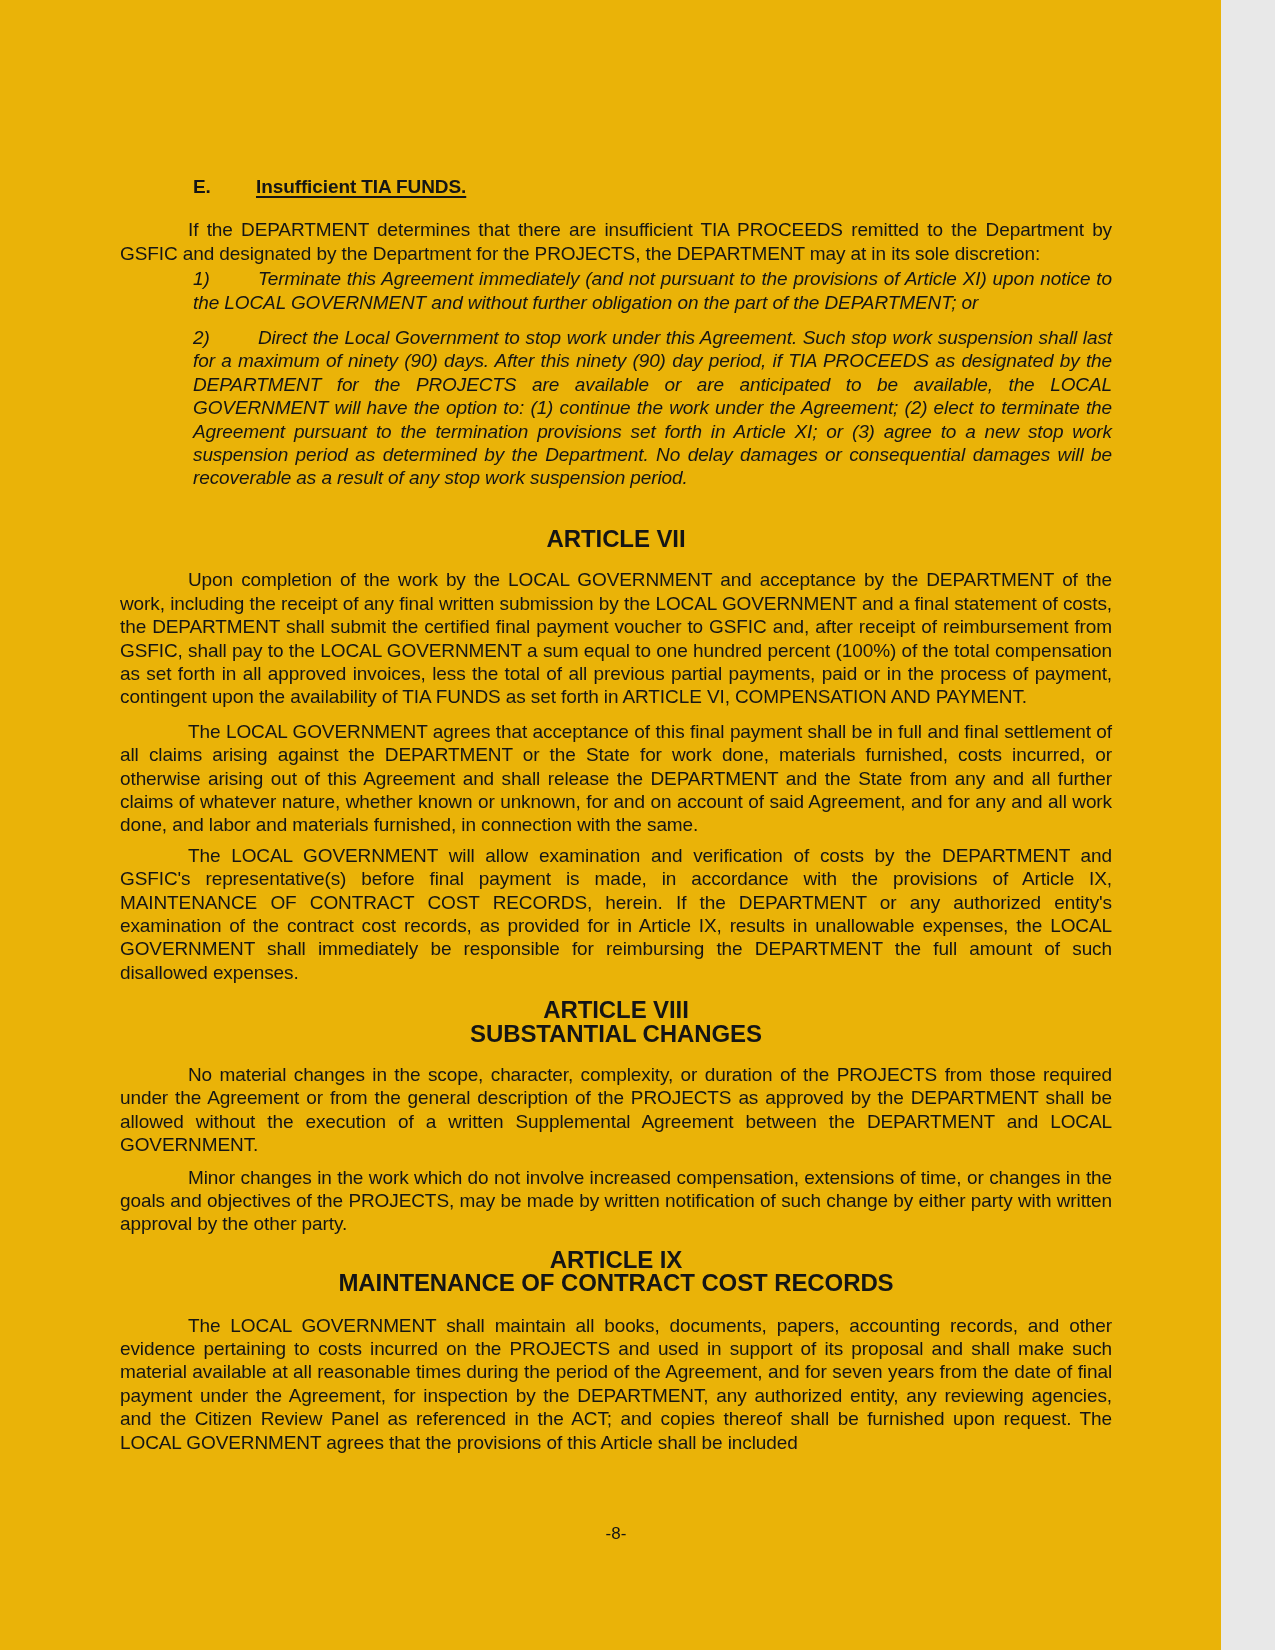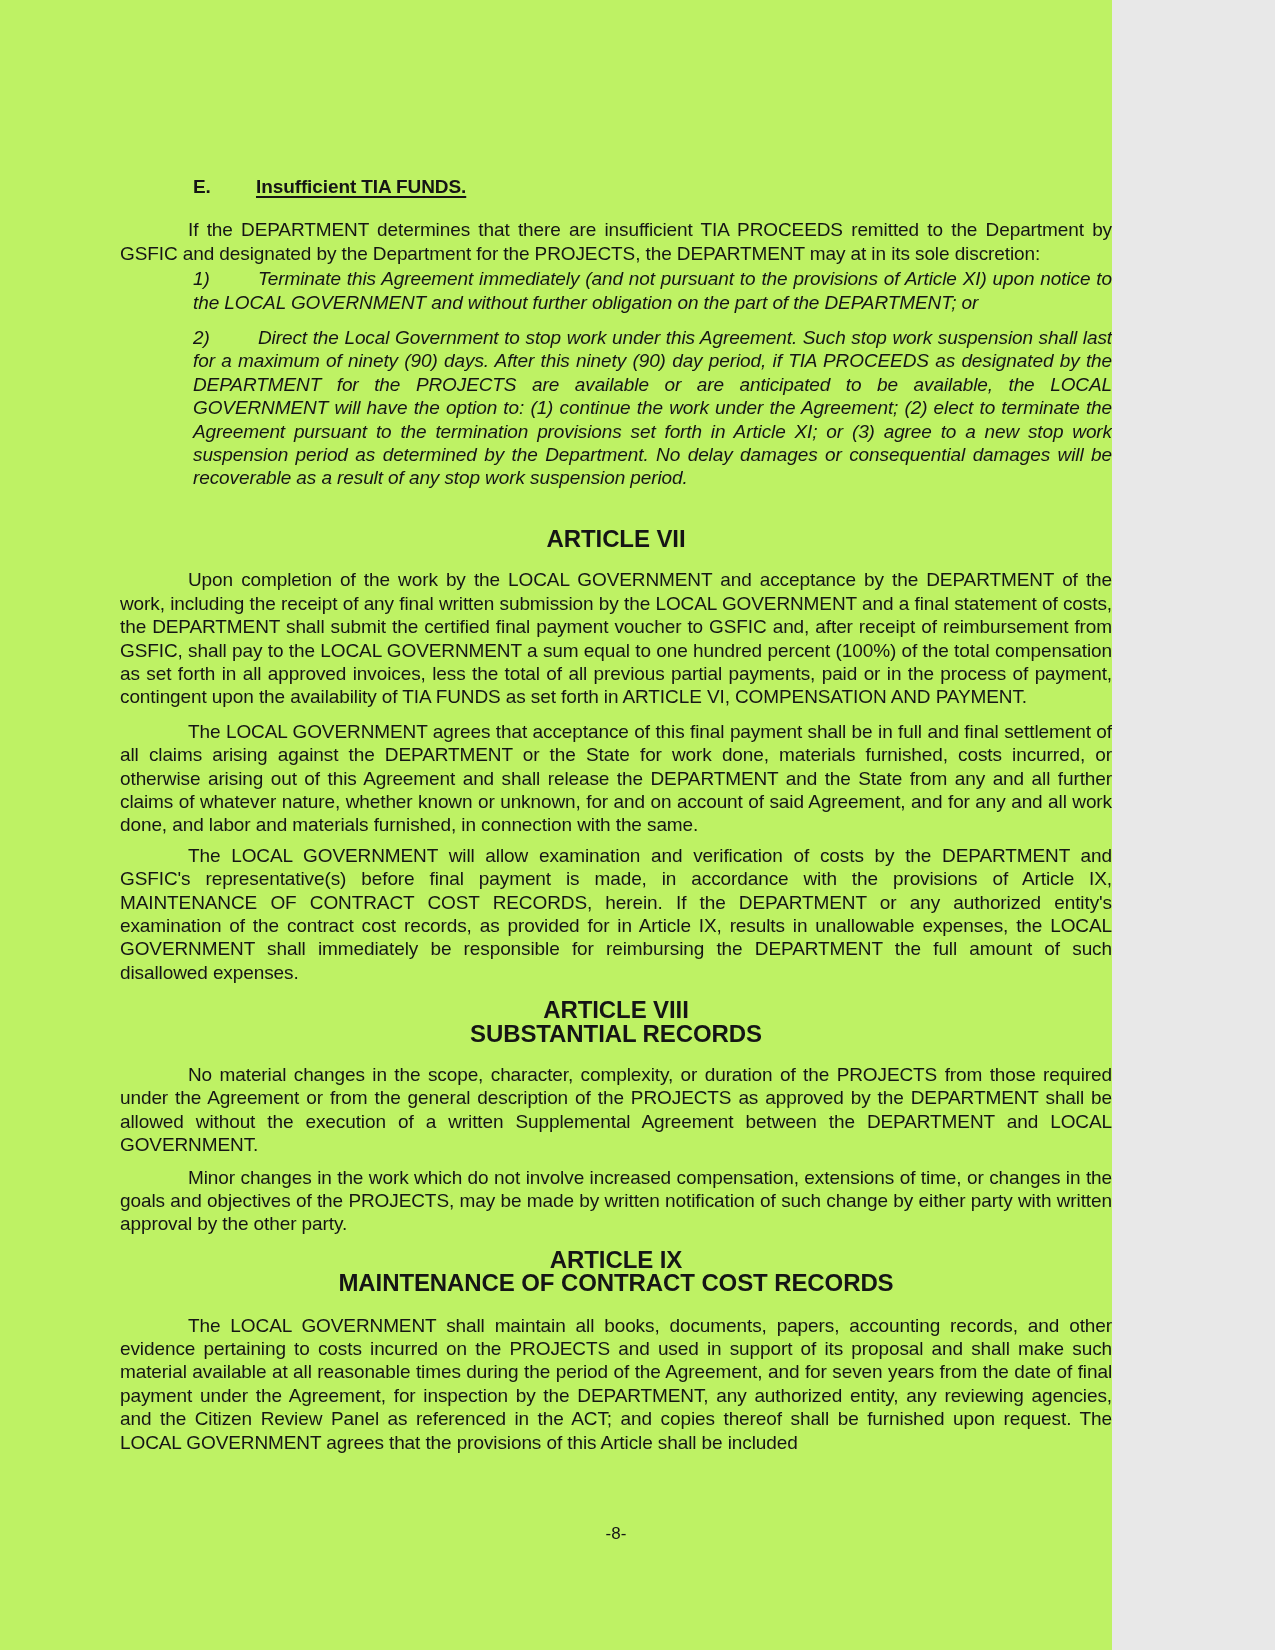--- a/index.html
+++ b/index.html
@@ -2,23 +2,23 @@
 <html><head>
 <meta charset="utf-8">
 <style>
   html, body {
     margin: 0;
     padding: 0;
     background: #e8e8e8;
   }
   .page {
     position: relative;
-    width: 1112px;
+    width: 1221px;
     height: 1650px;
-    background: #bef264;
+    background: #eab308;
     font-family: "Liberation Sans", sans-serif;
     color: #151515;
     overflow: hidden;
   }
   .content {
     position: absolute;
     left: 120px;
     top: 175px;
     width: 992px;
   }
@@ -101,21 +101,21 @@
 
     <div class="article-header">
       <div>ARTICLE VII</div>
     </div>
     <p class="para" style="margin-bottom:11px">Upon completion of the work by the LOCAL GOVERNMENT and acceptance by the DEPARTMENT of the work, including the receipt of any final written submission by the LOCAL GOVERNMENT and a final statement of costs, the DEPARTMENT shall submit the certified final payment voucher to GSFIC and, after receipt of reimbursement from GSFIC, shall pay to the LOCAL GOVERNMENT a sum equal to one hundred percent (100%) of the total compensation as set forth in all approved invoices, less the total of all previous partial payments, paid or in the process of payment, contingent upon the availability of TIA FUNDS as set forth in ARTICLE VI, COMPENSATION AND PAYMENT.</p>
     <p class="para mb-sm">The LOCAL GOVERNMENT agrees that acceptance of this final payment shall be in full and final settlement of all claims arising against the DEPARTMENT or the State for work done, materials furnished, costs incurred, or otherwise arising out of this Agreement and shall release the DEPARTMENT and the State from any and all further claims of whatever nature, whether known or unknown, for and on account of said Agreement, and for any and all work done, and labor and materials furnished, in connection with the same.</p>
     <p class="para mb-md">The LOCAL GOVERNMENT will allow examination and verification of costs by the DEPARTMENT and GSFIC's representative(s) before final payment is made, in accordance with the provisions of Article IX, MAINTENANCE OF CONTRACT COST RECORDS, herein.  If the DEPARTMENT or any authorized entity's examination of the contract cost records, as provided for in Article IX, results in unallowable expenses, the LOCAL GOVERNMENT shall immediately be responsible for reimbursing the DEPARTMENT the full amount of such disallowed expenses.</p>
 
     <div class="article-header gap-after-lg">
       <div>ARTICLE VIII</div>
-      <div>SUBSTANTIAL RECORDS</div>
+      <div>SUBSTANTIAL CHANGES</div>
     </div>
     <p class="para" style="margin-bottom:9px">No material changes in the scope, character, complexity, or duration of the PROJECTS from those required under the Agreement or from the general description of the PROJECTS as approved by the DEPARTMENT shall be allowed without the execution of a written Supplemental Agreement between the DEPARTMENT and LOCAL GOVERNMENT.</p>
     <p class="para" style="">Minor changes in the work which do not involve increased compensation, extensions of time, or changes in the goals and objectives of the PROJECTS, may be made by written notification of such change by either party with written approval by the other party.</p>
 
     <div class="article-header" style="margin-bottom:19px">
       <div>ARTICLE IX</div>
       <div>MAINTENANCE OF CONTRACT COST RECORDS</div>
     </div>
     <p class="para" style="margin-bottom:0">The LOCAL GOVERNMENT shall maintain all books, documents, papers, accounting records, and other evidence pertaining to costs incurred on the PROJECTS and used in support of its proposal and shall make such material available at all reasonable times during the period of the Agreement, and for seven years from the date of final payment under the Agreement, for inspection by the DEPARTMENT, any authorized entity, any reviewing agencies, and the Citizen Review Panel as referenced in the ACT; and copies thereof shall be furnished upon request.  The LOCAL GOVERNMENT agrees that the provisions of this Article shall be included</p>
 

